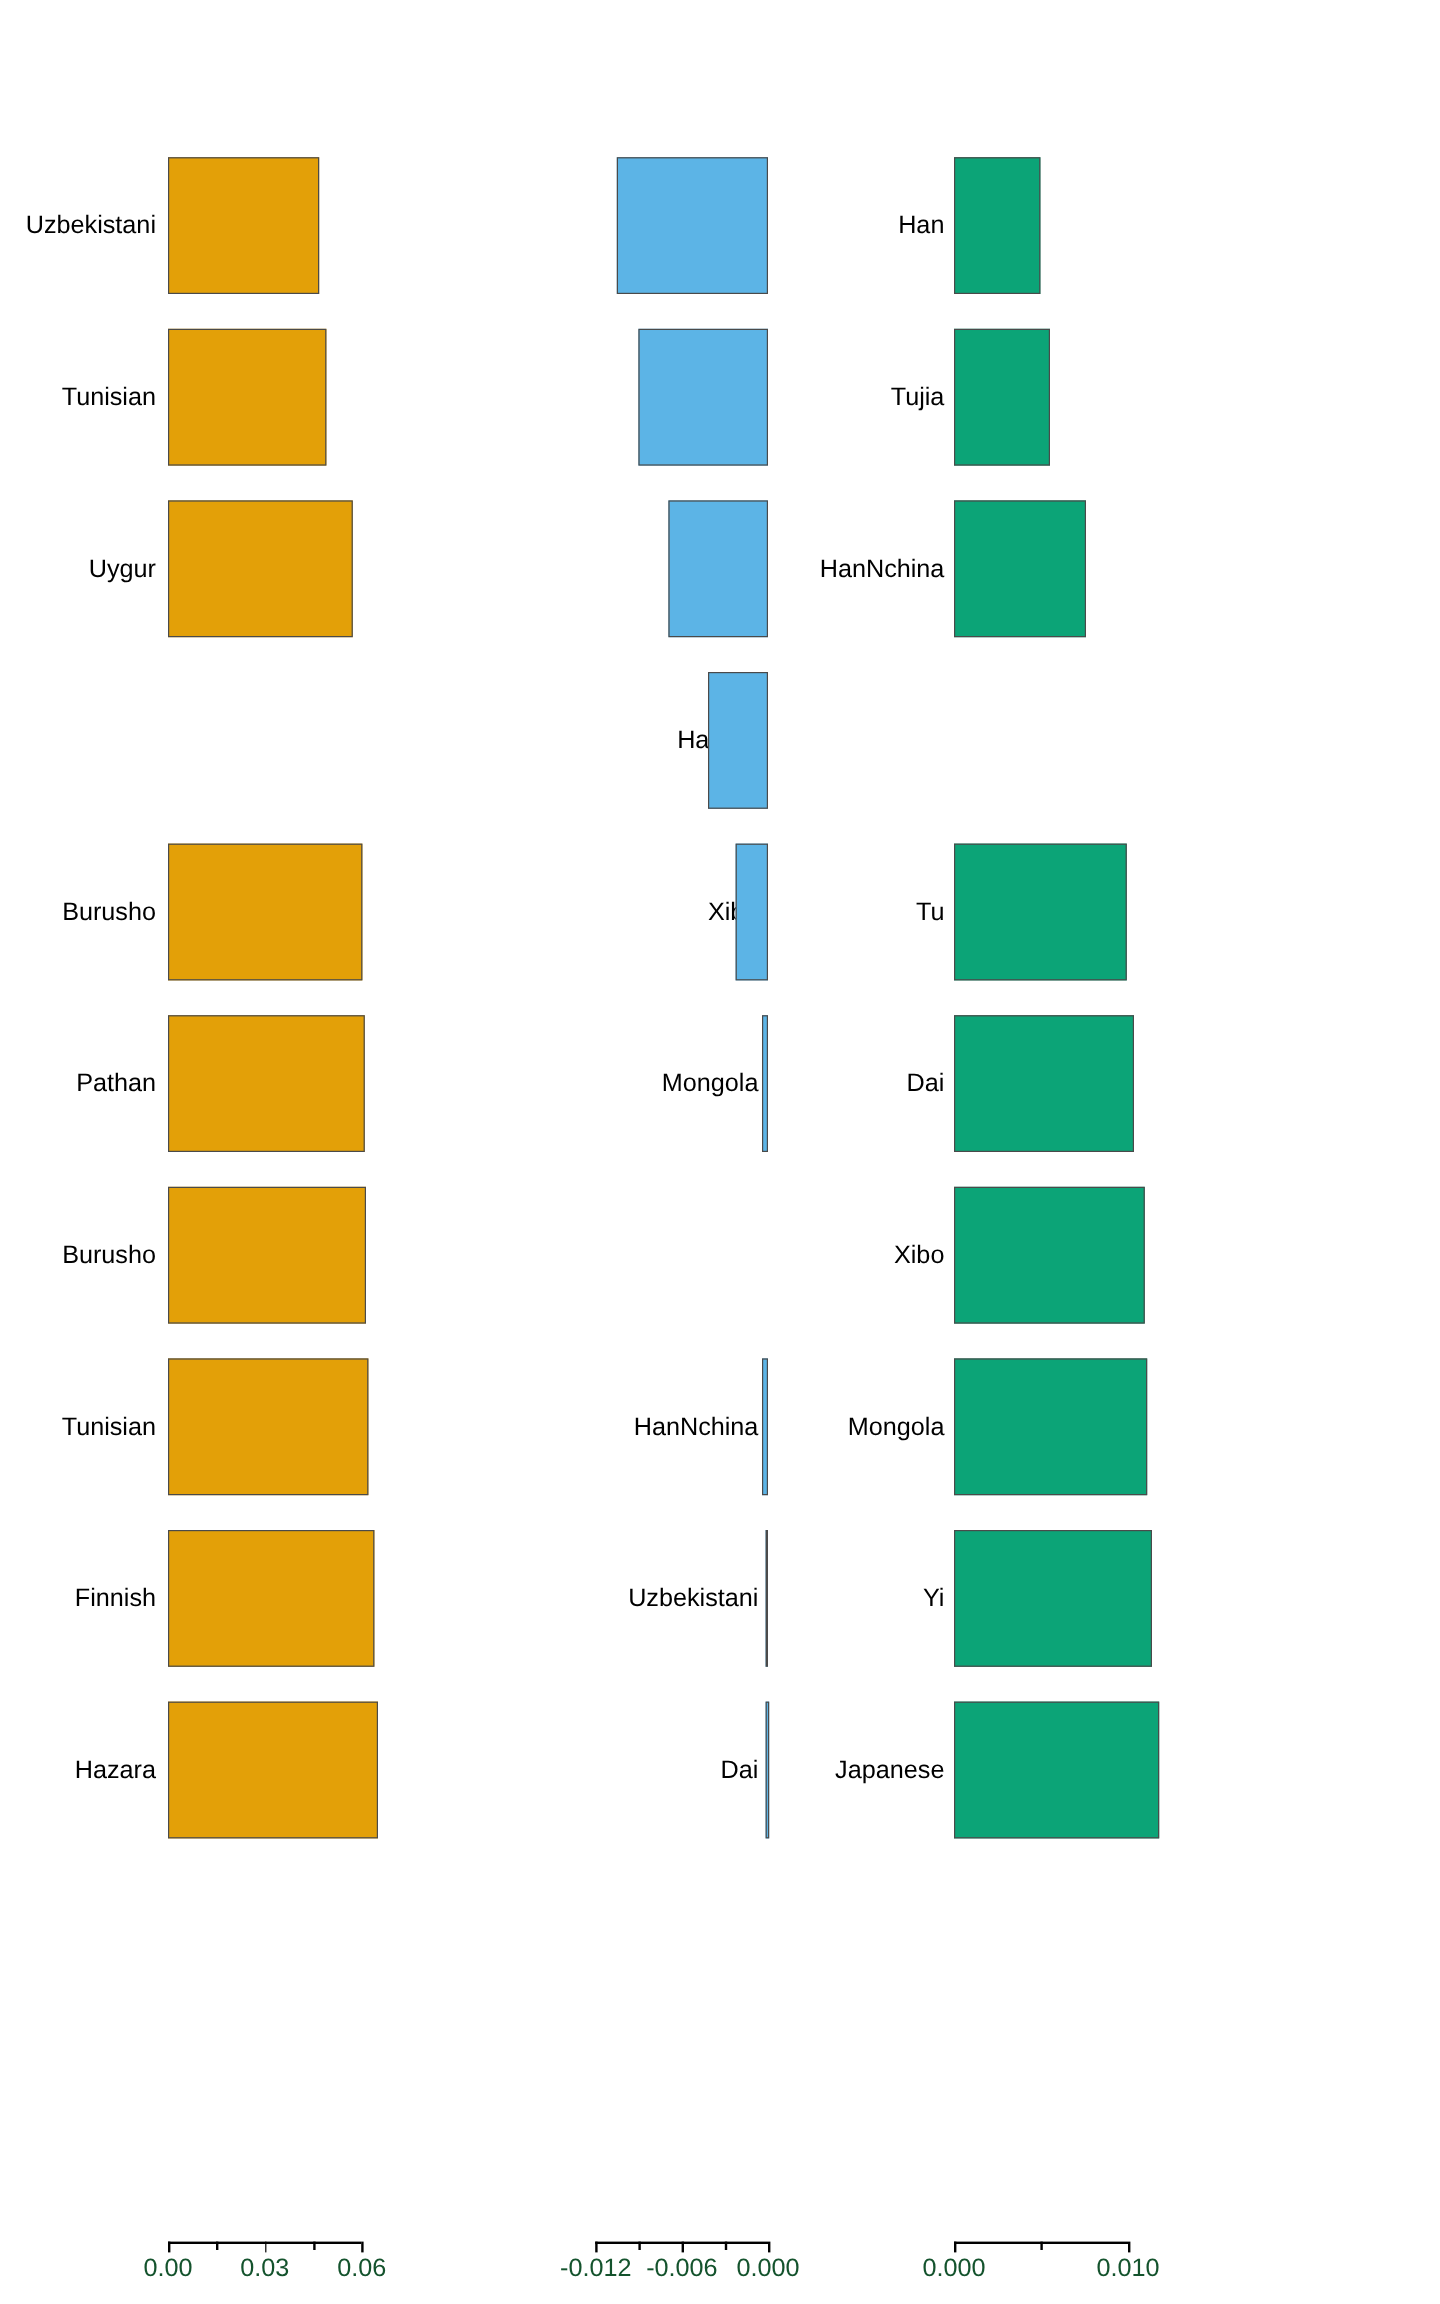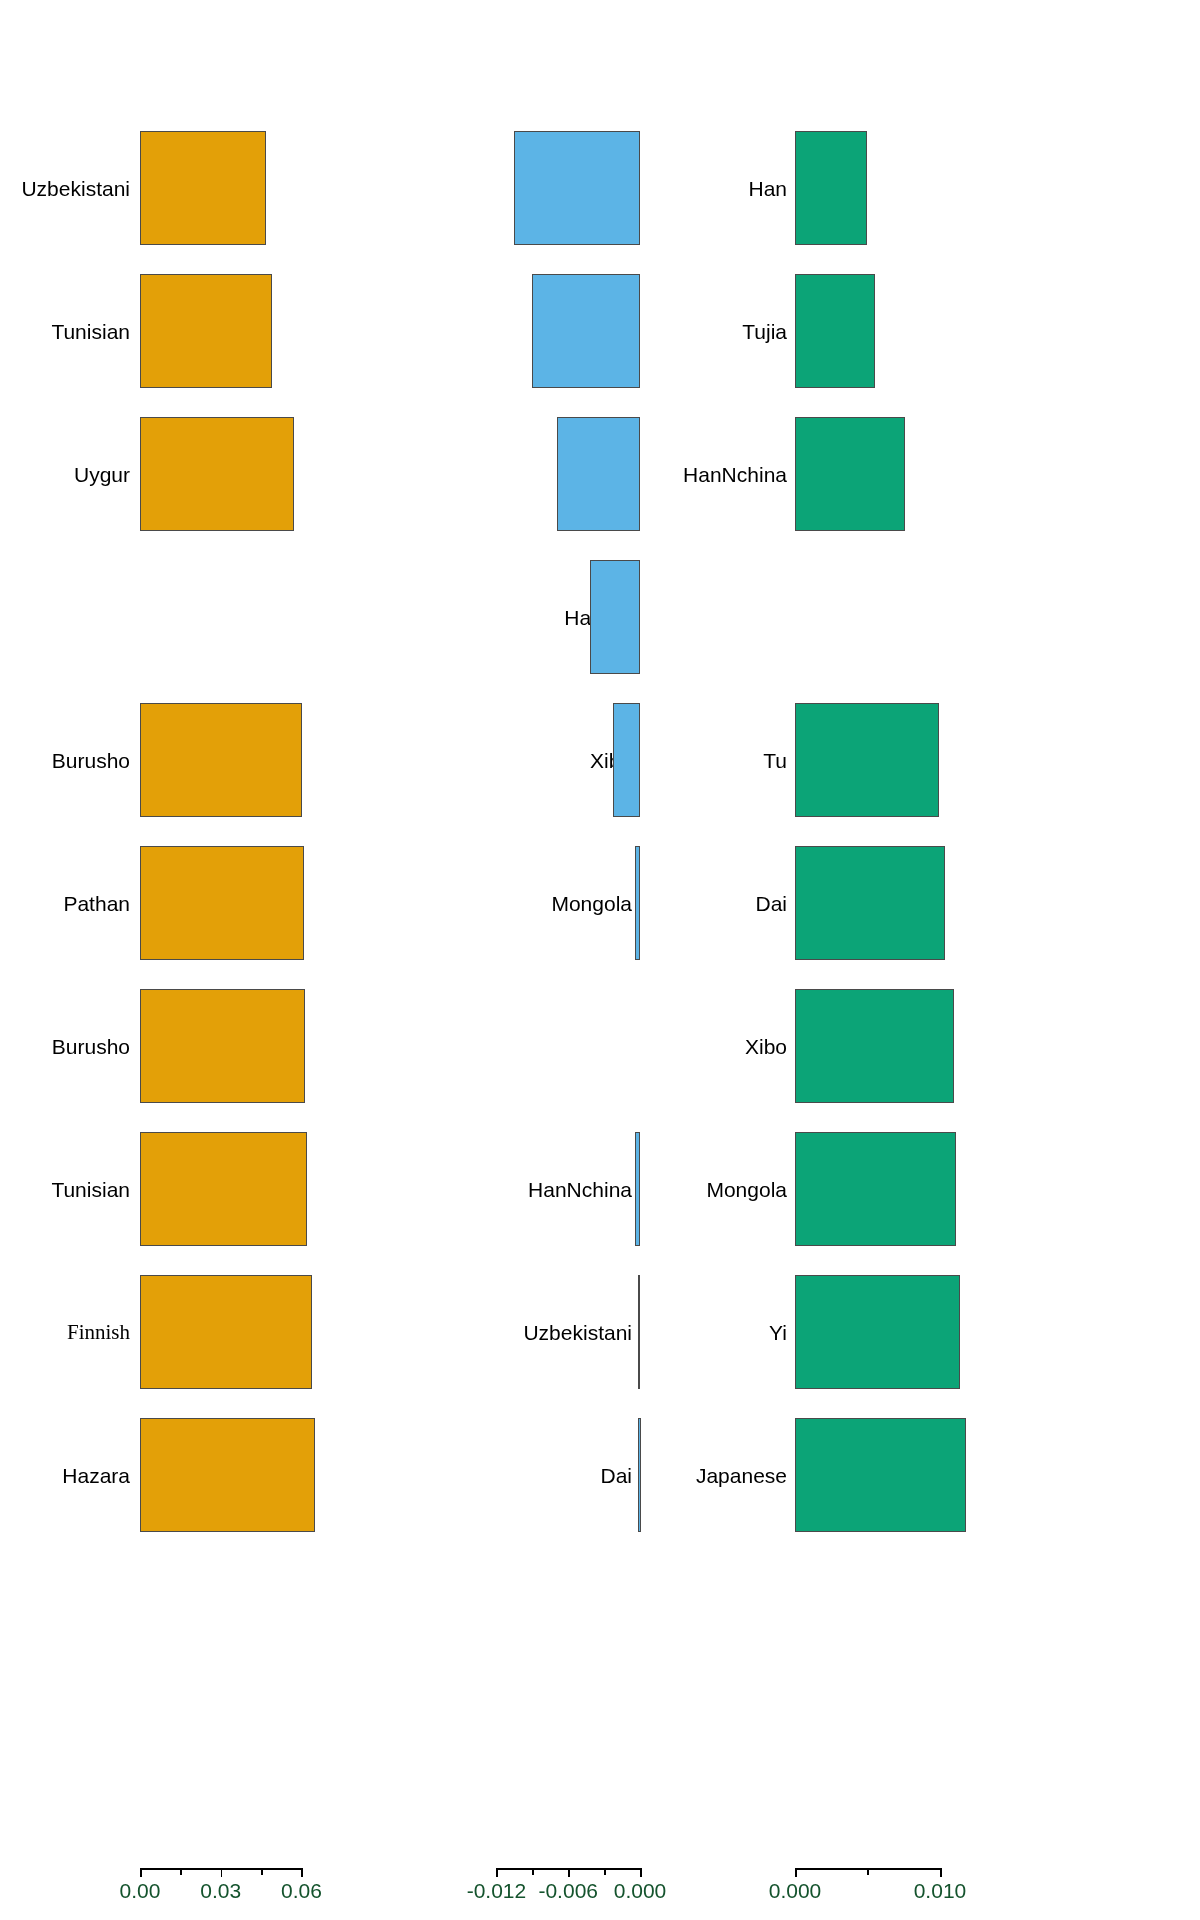--- a/index.html
+++ b/index.html
@@ -115,21 +115,21 @@
         </div>
         <div class="row" style="top: 924px; height: 124px;">
           <div class="row-label" style="right: 260px;">Burusho</div>
           <div class="bar" style="left: 140px; width: 165.206px; height: 114px; background: rgb(227, 160, 8); border-color: rgb(74, 74, 74);"></div>
         </div>
         <div class="row" style="top: 1067px; height: 124px;">
           <div class="row-label" style="right: 260px;">Tunisian</div>
           <div class="bar" style="left: 140px; width: 167.358px; height: 114px; background: rgb(227, 160, 8); border-color: rgb(74, 74, 74);"></div>
         </div>
         <div class="row" style="top: 1210px; height: 124px;">
-          <div class="row-label" style="right: 260px; font-family: Liberation Serif, serif;">Finnish</div>
+          <div class="row-label" style="right: 260px;">Finnish</div>
           <div class="bar" style="left: 140px; width: 171.932px; height: 114px; background: rgb(227, 160, 8); border-color: rgb(74, 74, 74);"></div>
         </div>
         <div class="row" style="top: 1353px; height: 124px;">
           <div class="row-label" style="right: 260px;">Hazara</div>
           <div class="bar" style="left: 140px; width: 174.892px; height: 114px; background: rgb(227, 160, 8); border-color: rgb(74, 74, 74);"></div>
         </div>
       </div>
     <div class="axis" style="left: 0px; top: 1868px; width: 390px;">
         <div class="axis-line" style="left: 140px; width: 161.439px;"></div>
         <div class="tick minor" style="left: 180.36px;"></div>

